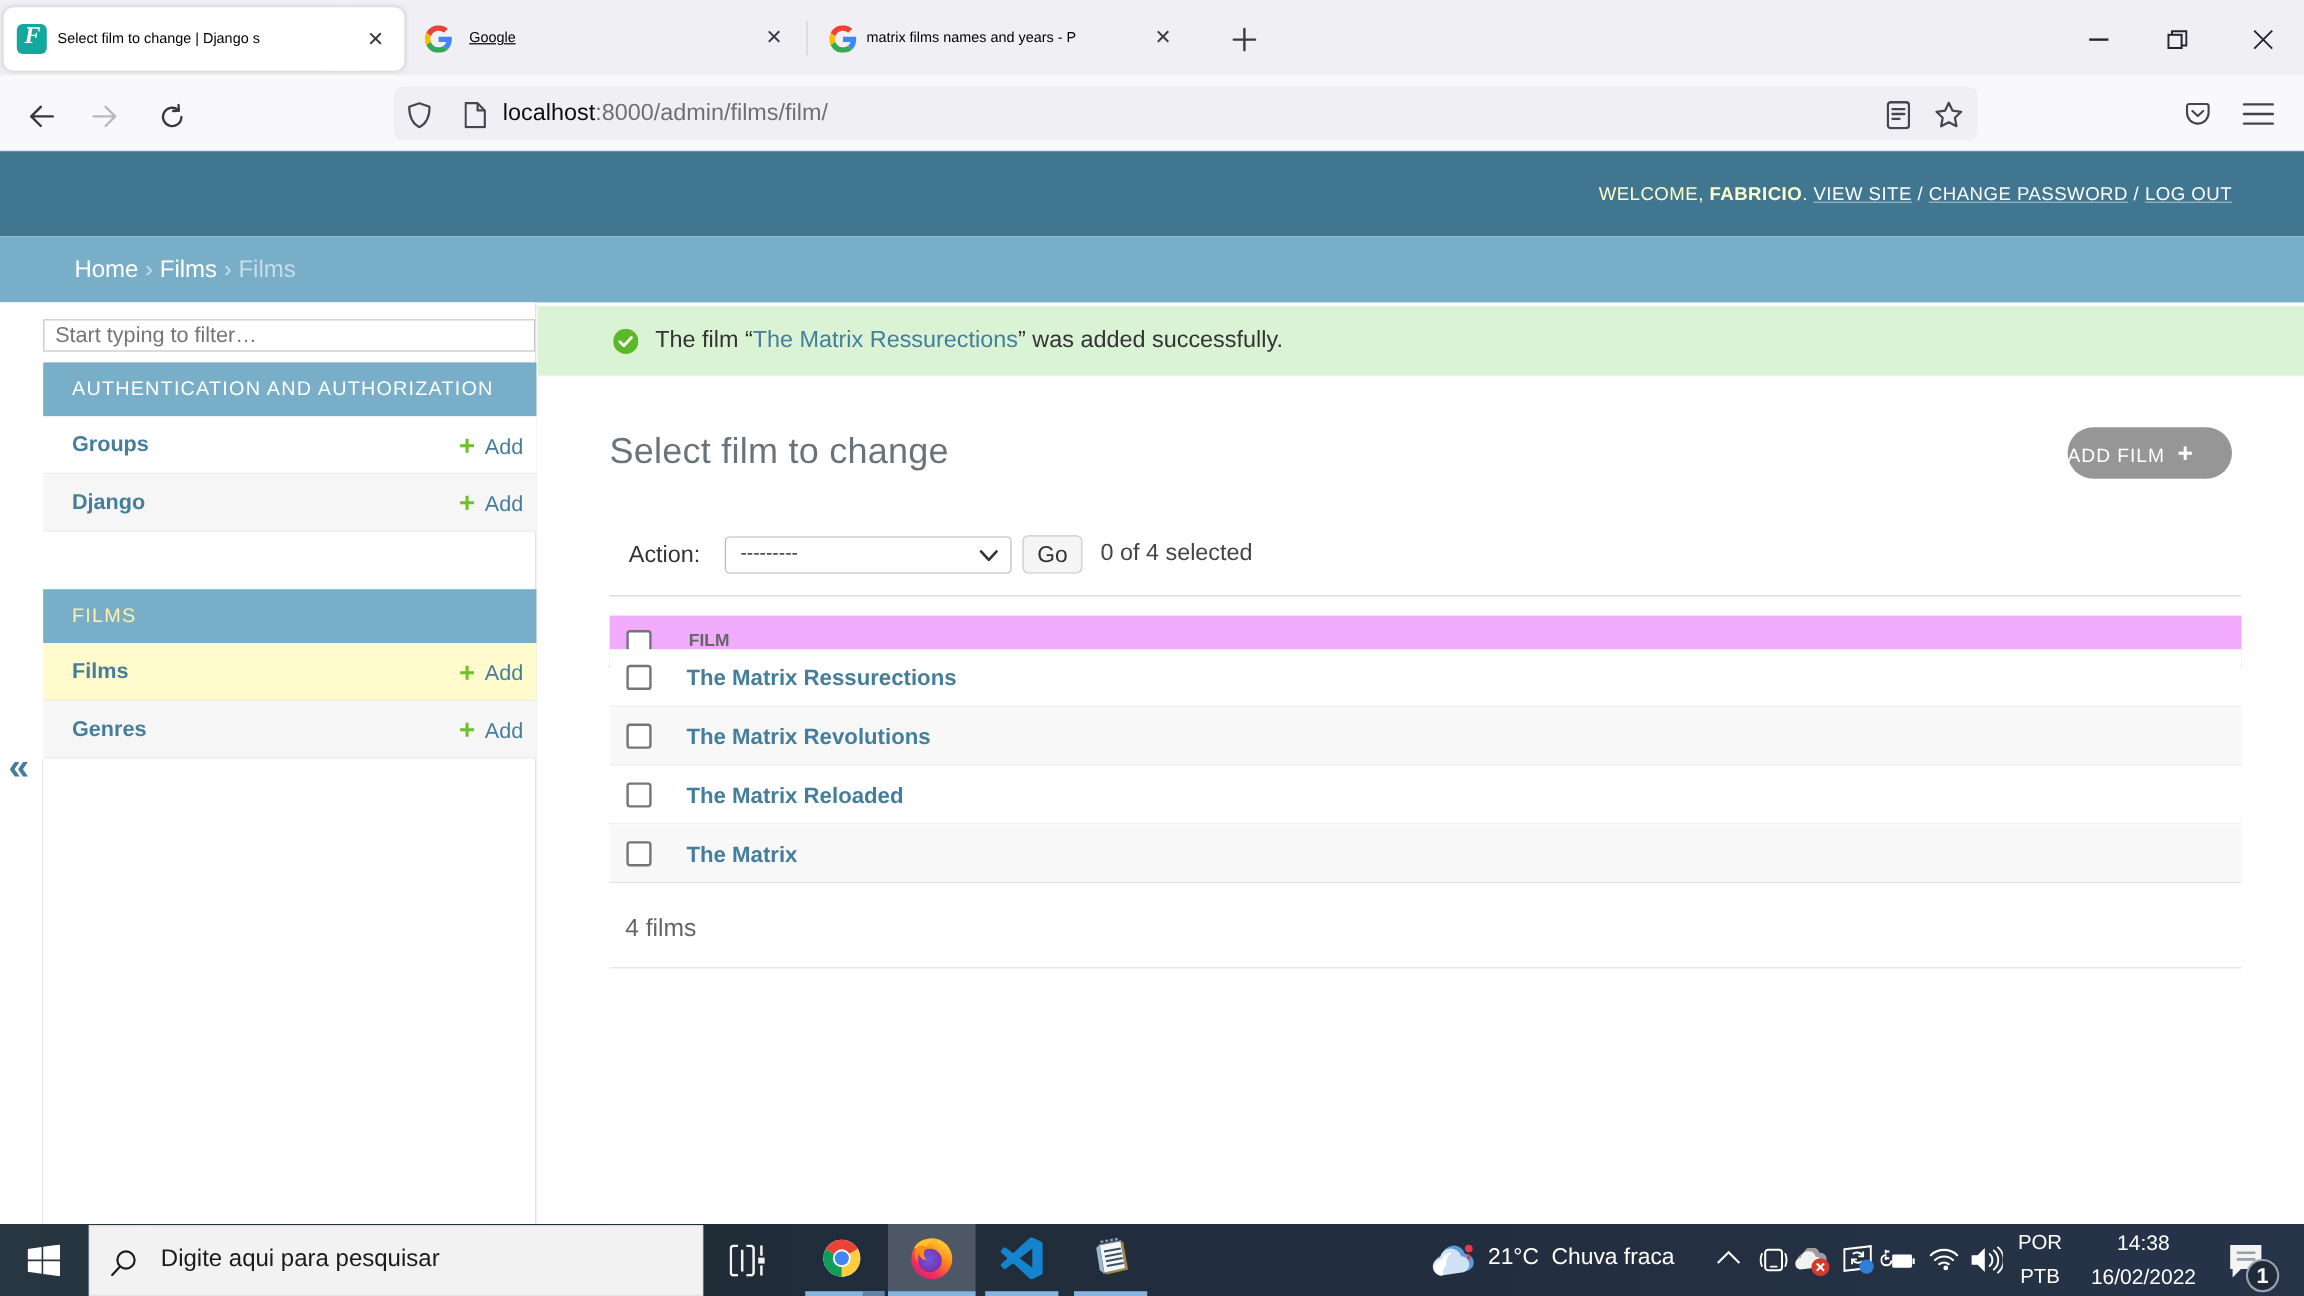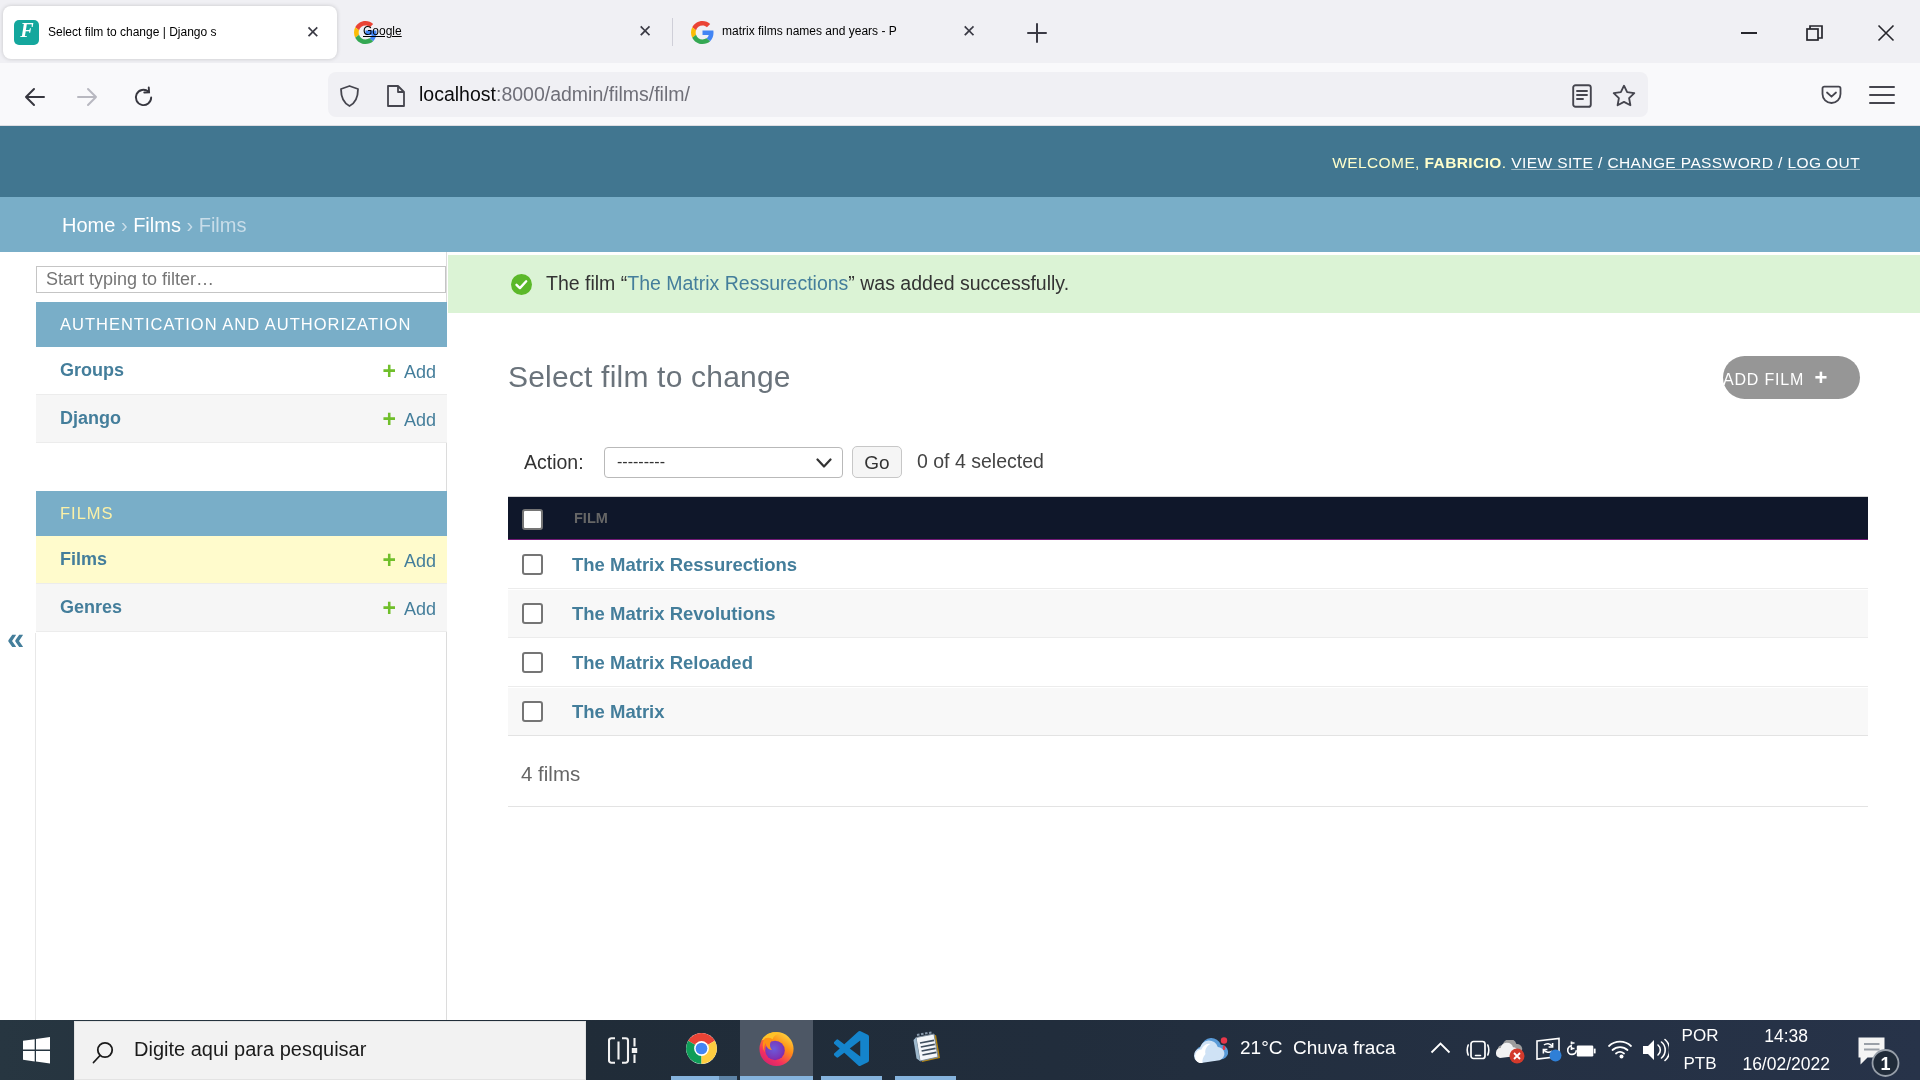--- a/index.html
+++ b/index.html
@@ -46,21 +46,21 @@
       </div>
       <div class="abs tabx" style="right:17px;top:0;line-height:53px;">✕</div>
     </div>
     <div class="abs" style="left:672px;top:18px;width:1px;height:28px;background:#cfcfd8;"></div>
     <svg class="abs" style="left:354px;top:21px;" width="23" height="23" viewBox="0 0 48 48">
         <path fill="#EA4335" d="M24 9.5c3.54 0 6.71 1.22 9.21 3.6l6.85-6.85C35.9 2.38 30.47 0 24 0 14.62 0 6.51 5.38 2.56 13.22l7.98 6.19C12.43 13.72 17.74 9.5 24 9.5z"></path>
         <path fill="#4285F4" d="M46.98 24.55c0-1.57-.15-3.09-.38-4.55H24v9.02h12.94c-.58 2.96-2.26 5.48-4.78 7.18l7.73 6c4.51-4.18 7.09-10.36 7.09-17.65z"></path>
         <path fill="#FBBC05" d="M10.53 28.59c-.48-1.45-.76-2.99-.76-4.59s.27-3.14.76-4.59l-7.98-6.19C.92 16.46 0 20.12 0 24c0 3.88.92 7.54 2.56 10.78l7.97-6.19z"></path>
         <path fill="#34A853" d="M24 48c6.48 0 11.93-2.13 15.89-5.81l-7.73-6c-2.15 1.45-4.92 2.3-8.16 2.3-6.26 0-11.57-4.22-13.47-9.91l-7.98 6.19C6.51 42.62 14.62 48 24 48z"></path>
       </svg>
-    <div class="abs tabtext" style="left:363px;top:5px;text-decoration:underline;">Google</div>
+    <div class="abs tabtext" style="left:391px;top:5px;text-decoration:underline;">Google</div>
     <div class="abs tabx" style="left:638px;top:5px;line-height:53px;">✕</div>
     <svg class="abs" style="left:691px;top:21px;" width="23" height="23" viewBox="0 0 48 48">
         <path fill="#EA4335" d="M24 9.5c3.54 0 6.71 1.22 9.21 3.6l6.85-6.85C35.9 2.38 30.47 0 24 0 14.62 0 6.51 5.38 2.56 13.22l7.98 6.19C12.43 13.72 17.74 9.5 24 9.5z"></path>
         <path fill="#4285F4" d="M46.98 24.55c0-1.57-.15-3.09-.38-4.55H24v9.02h12.94c-.58 2.96-2.26 5.48-4.78 7.18l7.73 6c4.51-4.18 7.09-10.36 7.09-17.65z"></path>
         <path fill="#FBBC05" d="M10.53 28.59c-.48-1.45-.76-2.99-.76-4.59s.27-3.14.76-4.59l-7.98-6.19C.92 16.46 0 20.12 0 24c0 3.88.92 7.54 2.56 10.78l7.97-6.19z"></path>
         <path fill="#34A853" d="M24 48c6.48 0 11.93-2.13 15.89-5.81l-7.73-6c-2.15 1.45-4.92 2.3-8.16 2.3-6.26 0-11.57-4.22-13.47-9.91l-7.98 6.19C6.51 42.62 14.62 48 24 48z"></path>
       </svg>
     <div class="abs tabtext" style="left:722px;top:5px;width:238px;overflow:hidden;">matrix films names and years - P
       <div class="abs" style="right:0;top:0;width:40px;height:53px;background:linear-gradient(90deg,rgba(240,240,244,0),#f0f0f4);"></div>
     </div>
@@ -153,21 +153,21 @@
   <div class="abs" style="left:524px;top:451px;font-size:19.5px;color:#333;">Action:</div>
   <div class="abs" style="left:604px;top:447px;width:239px;height:31px;border:1px solid #b9b9b9;border-radius:4px;background:#fff;">
     <div class="abs" style="left:12px;top:5px;font-size:16px;color:#333;">---------</div>
     <svg class="abs" style="right:10px;top:10px;" width="16" height="11" viewBox="0 0 16 11">
         <path d="M1.5 1.5 L8 8.5 L14.5 1.5" stroke="#333" stroke-width="2.2" fill="none" stroke-linecap="round" stroke-linejoin="round"></path>
       </svg>
   </div>
   <div class="abs" style="left:852px;top:446px;width:50px;height:32px;border:1px solid #c7c7c7;border-radius:5px;background:#f5f5f5;text-align:center;line-height:31px;font-size:19px;color:#333;">Go</div>
   <div class="abs" style="left:917px;top:450px;font-size:19.5px;color:#444;">0 of 4 selected</div>
   <div class="abs" id="ctable" style="left:508px;top:496px;width:1360px;border-top:1px solid #d5d5d5;">
-    <div class="abs" style="left:0;top:0;width:1360px;height:43px;background:#0f172a;border-bottom:1px solid #701a75;">
+    <div class="abs" style="left:0;top:16px;width:1360px;height:43px;background:#f0abfc;border-bottom:1px solid #701a75;">
       <div class="ckbox abs" style="left:14px;top:12px;"></div>
       <div class="abs" style="left:66px;top:13px;font-size:14.5px;font-weight:bold;color:#666;">FILM</div>
     </div>
     <div class="abs" style="left:0;top:44px;width:1360px;height:48px;background:#fff;border-bottom:1px solid #ececec;">
       <div class="ckbox abs" style="left:14px;top:13px;"></div>
         <a class="rowlink abs" style="left:64px;top:13px;">The Matrix Ressurections</a>
     </div>
     <div class="abs" style="left:0;top:93px;width:1360px;height:48px;background:#f8f8f8;border-bottom:1px solid #ececec;">
       <div class="ckbox abs" style="left:14px;top:13px;"></div>
         <a class="rowlink abs" style="left:64px;top:13px;">The Matrix Revolutions</a>

